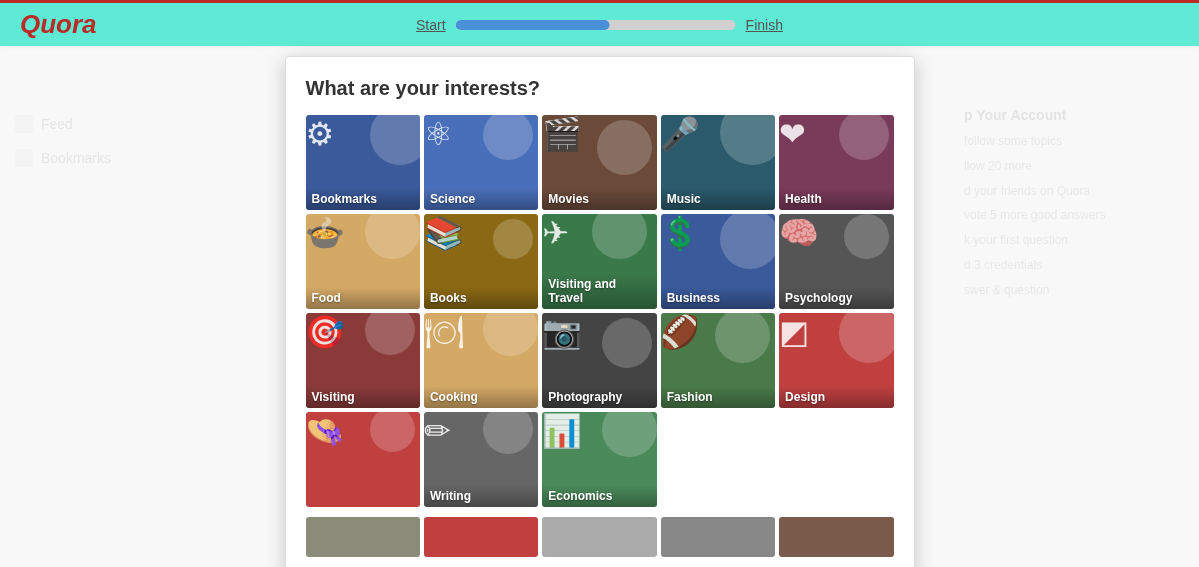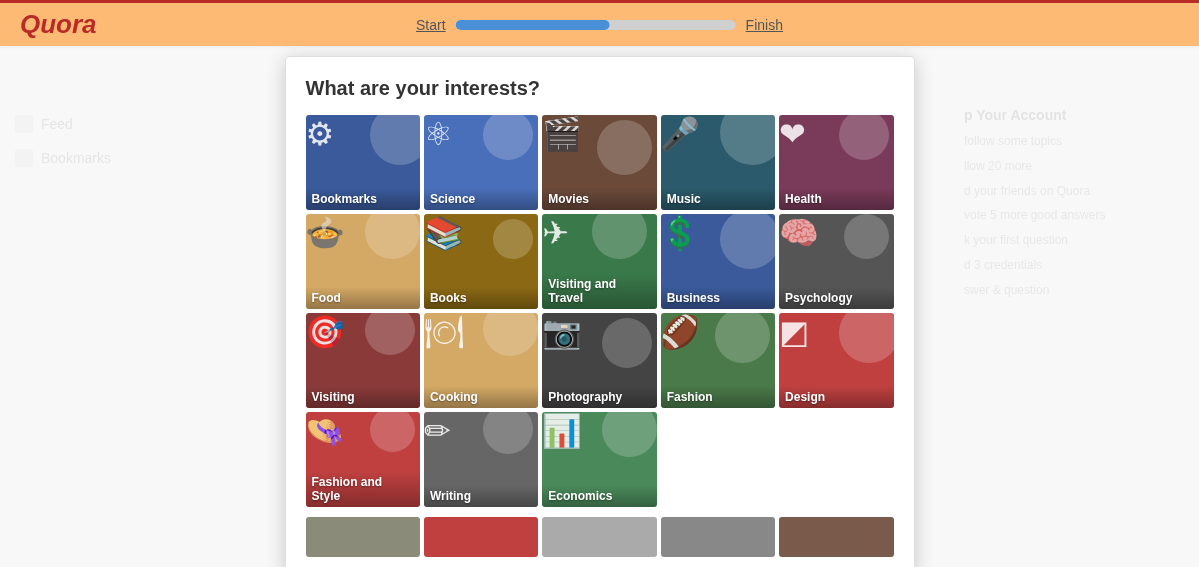--- a/index.html
+++ b/index.html
@@ -7,21 +7,21 @@
       font-family: -apple-system, BlinkMacSystemFont, 'Segoe UI', Arial, sans-serif;
       background: #f2f2f2;
       width: 1199px;
       height: 567px;
       overflow: hidden;
       position: relative;
     }
 
     
     .top-nav {
-      background: #fdba74;
+      background: #5eead4;
       border-top: 3px solid #b92b27;
       height: 46px;
       display: flex;
       align-items: center;
       padding: 0 20px;
       position: relative;
       z-index: 10;
       box-shadow: 0 1px 3px rgba(0,0,0,0.1);
     }
     .logo {
@@ -337,21 +337,20 @@
         <div class="interest-card-label">Fashion</div>
       </div>
       <div class="interest-card card-design">
         <div class="circle-bubble" style="width:60px;height:60px;top:-10px;right:-5px;"></div>
         <span class="interest-card-icon">◩</span>
         <div class="interest-card-label">Design</div>
       </div>
       <div class="interest-card card-fashion">
         <div class="circle-bubble" style="width:45px;height:45px;top:-5px;right:5px;"></div>
         <span class="interest-card-icon">👒</span>
-        <div class="interest-card-label">Fashion and Style</div>
       </div>
       <div class="interest-card card-writing">
         <div class="circle-bubble" style="width:50px;height:50px;top:-8px;right:5px;"></div>
         <span class="interest-card-icon">✏</span>
         <div class="interest-card-label">Writing</div>
       </div>
       <div class="interest-card card-economics">
         <div class="circle-bubble" style="width:55px;height:55px;top:-10px;right:0px;"></div>
         <span class="interest-card-icon">📊</span>
         <div class="interest-card-label">Economics</div>

